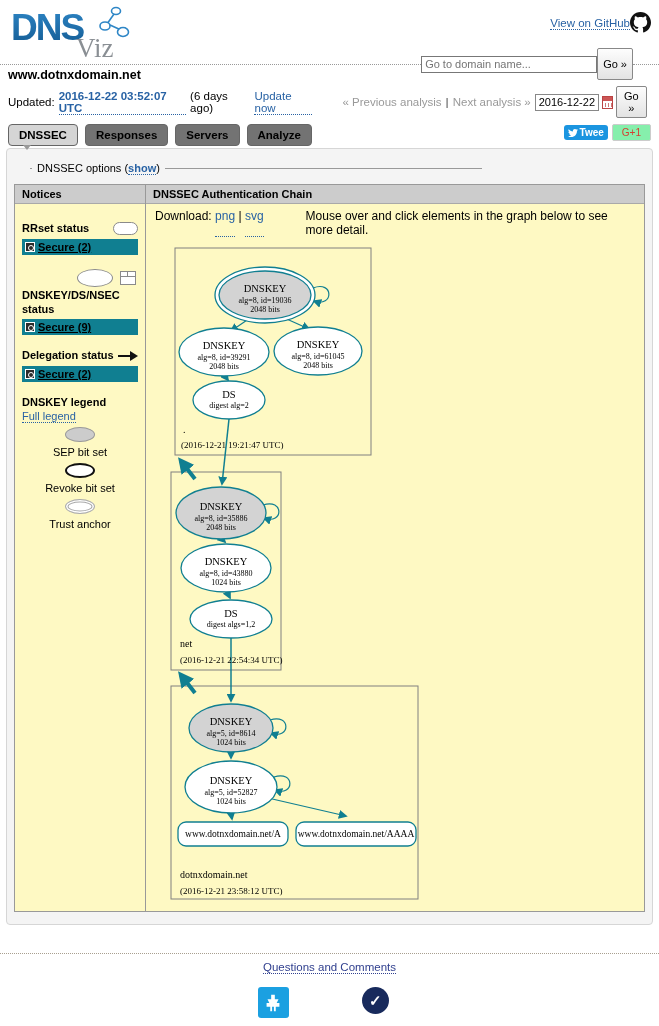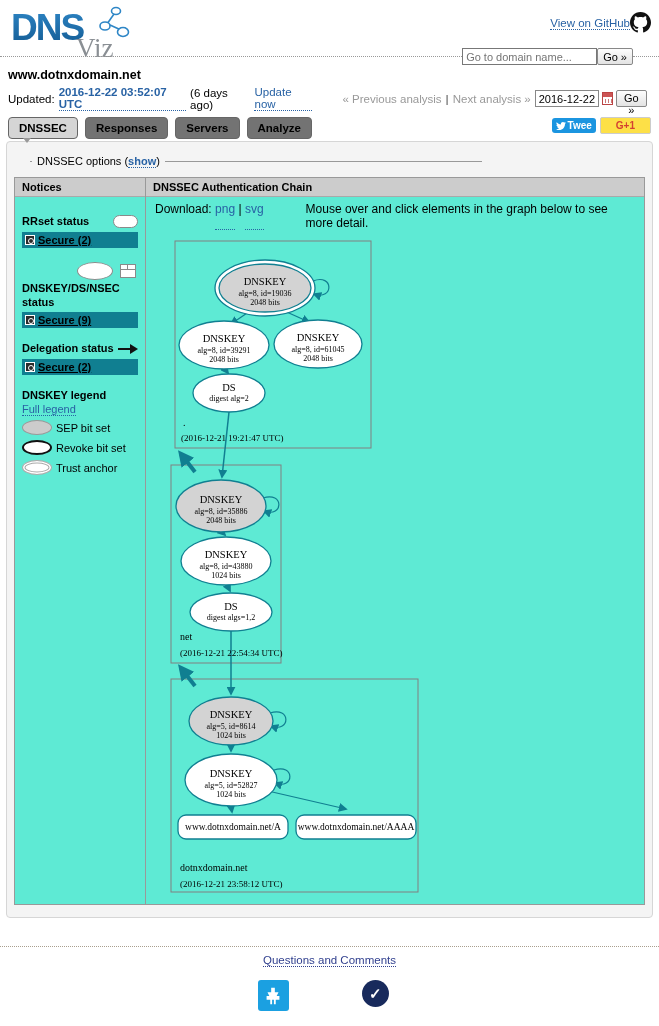--- a/index.html
+++ b/index.html
@@ -8,22 +8,22 @@
   a { color: #2862a4; text-decoration: none; border-bottom: 1px dotted #2862a4; cursor: pointer; }
 
   
   .header { position: relative; height: 66px; }
   .logo { position: absolute; left: 10px; top: 4px; text-align: center; }
   .gh { position: absolute; right: 8px; top: 12px; display: flex; align-items: center; font-size: 11.5px; }
   .search-row { position: absolute; left: 0; right: 0; top: 48px; display: flex; align-items: center; }
   .dots { border-bottom: 1px dotted #999; height: 1px; }
   .dots.grow { flex: 1; }
   .dots.end { width: 26px; }
-  .search-row input { width: 135px; height: 17px; font-size: 11px; border: 1px solid #777; padding: 1px 3px; color: #444; }
-  .btn { font-size: 11px; border: 1px solid #888; background: linear-gradient(#fdfdfd,#e3e3e3); border-radius: 2px; padding: 1px 5px; height: 17px; cursor: pointer; }
+  .search-row input { width: 176px; height: 17px; font-size: 11px; border: 1px solid #777; padding: 1px 3px; color: #444; }
+  .btn { font-size: 11px; border: 1px solid #888; background: linear-gradient(#fdfdfd,#e3e3e3); border-radius: 2px; padding: 1px 5px; height: 32px; cursor: pointer; }
 
   
   .domain-block { padding: 2px 8px 0; }
   .domain-name { font-weight: bold; font-size: 12.5px; }
   .updated-row { display: flex; align-items: center; margin-top: 4px; font-size: 11.5px; }
   .updated-row .bold-link { font-weight: bold; }
   .updated-row > * { margin-right: 4px; }
   .nav-analysis { color: #999; margin-left: 26px; white-space: nowrap; }
   .nav-analysis .sep { color: #888; font-weight: bold; margin: 0 4px; }
   .date-ctl { margin-left: auto; display: flex; align-items: center; gap: 3px; }
@@ -34,45 +34,45 @@
       background: repeating-linear-gradient(90deg,#c77 0 1px,transparent 1px 3px); }
 
   
   .tabbar { display: flex; align-items: flex-start; gap: 7px; padding: 6px 8px 0; height: 28px; }
   .tab { font-size: 11.5px; font-weight: bold; border: 1px solid #666; border-radius: 4px; background: #737373; padding: 4px 10px; position: relative; cursor: pointer; }
   .tab.active { background: #d5d5d5; }
   .tab.active::after { content: ""; position: absolute; left: 14px; bottom: -5px;
       border-left: 4px solid transparent; border-right: 4px solid transparent; border-top: 5px solid #999; }
   .social { margin-left: auto; display: flex; gap: 4px; align-items: center; }
   .tweet-btn { display: flex; align-items: center; gap: 2px; background: #1b95e0; color: #fff; font-size: 10px; font-weight: bold; border-radius: 3px; padding: 2px 4px; border: none; cursor: pointer; }
-  .gplus-btn { background: #fde047; border: 1px solid #ccc; border-radius: 2px; color: #d44132; font-size: 10px; font-weight: bold; padding: 2px 15px; cursor: pointer; }
+  .gplus-btn { background: #86efac; border: 1px solid #ccc; border-radius: 2px; color: #d44132; font-size: 10px; font-weight: normal; padding: 2px 9px; cursor: pointer; }
 
   
   .panel { margin: 2px 6px 0; background: #f4f4f4; border: 1px solid #d6d6d6; border-radius: 4px; padding: 4px 7px 12px; }
   fieldset.options { border: none; border-top: 1px solid #999; width: 452px; margin: 9px 0 2px 16px; }
   fieldset.options legend { font-size: 11px; padding: 0 5px; margin-left: 2px; }
   fieldset.options legend a { font-weight: bold; }
 
-  .content-box { display: flex; background: #5eead4; border: 1px solid #999; margin-top: 10px; height: 728px; }
+  .content-box { display: flex; background: #fef9c3; border: 1px solid #999; margin-top: 10px; height: 728px; }
   .col-header { background: #ccc; border-bottom: 1px solid #a9a9a9; font-size: 11px; font-weight: bold; padding: 3px 7px; }
   .notices-col { width: 131px; border-right: 1px solid #999; display: flex; flex-direction: column; }
   .notices-body { padding: 6px 7px; font-size: 11px; }
   .n-heading { font-weight: bold; line-height: 1.25; }
   .row-flex { display: flex; align-items: center; justify-content: space-between; }
   .row-icons { display: flex; justify-content: flex-end; align-items: center; gap: 7px; margin: 14px 2px 2px; }
   .badge { background: #107f91; padding: 2px 3px; font-weight: bold; display: flex; align-items: center; gap: 3px; margin: 3px 0 10px; color: #000; cursor: pointer; text-decoration: underline; }
   .toggle { width: 10px; height: 10px; background: #2b2b2b; border: 1px solid #fff; position: relative; flex: 0 0 auto; }
   .toggle::after { content: ""; position: absolute; left: 2px; top: 2px; width: 4px; height: 4px; border: 1px solid #fff; border-radius: 50%; }
   .rrset-shape { width: 25px; height: 13px; border: 1px solid #8a8a8a; border-radius: 7px; background: #fff; }
   .ellipse-shape { width: 36px; height: 18px; border: 1px solid #8a8a8a; border-radius: 50%; background: #fff; }
   .ds-shape { width: 16px; height: 14px; border: 1px solid #8a8a8a; background: #fff; position: relative; }
   .ds-shape::before { content: ""; position: absolute; left: 0; right: 0; top: 4px; border-top: 1px solid #8a8a8a; }
   .ds-shape::after { content: ""; position: absolute; left: 6px; top: 0; height: 4px; border-left: 1px solid #8a8a8a; }
   .legend-title { font-weight: bold; margin-top: 14px; }
-  .lg-item { display: flex; align-items: center; gap: 4px; margin-top: 5px; }
+  .lg-item { display: flex; align-items: center; gap: 4px; margin-top: 5px; flex-direction: column; }
   .lg-ellipse { width: 30px; height: 15px; border-radius: 50%; flex: 0 0 auto; }
   .lg-sep { background: #ccc; border: 1px solid #999; }
   .lg-revoke { background: #fff; border: 2.5px solid #111; }
   .lg-trust { background: #fff; border: 1px solid #aaa; box-shadow: inset 0 0 0 1.5px #fff, inset 0 0 0 2.5px #aaa; }
   .see-also { margin-top: 22px; line-height: 1.45; }
 
   .main-col { flex: 1; display: flex; flex-direction: column; }
   .download-row { font-size: 12px; padding: 5px 9px 3px; display: flex; }
   .download-row .hint { margin-left: 42px; }
   .graph-wrap { margin: 2px 0 0 12px; }

